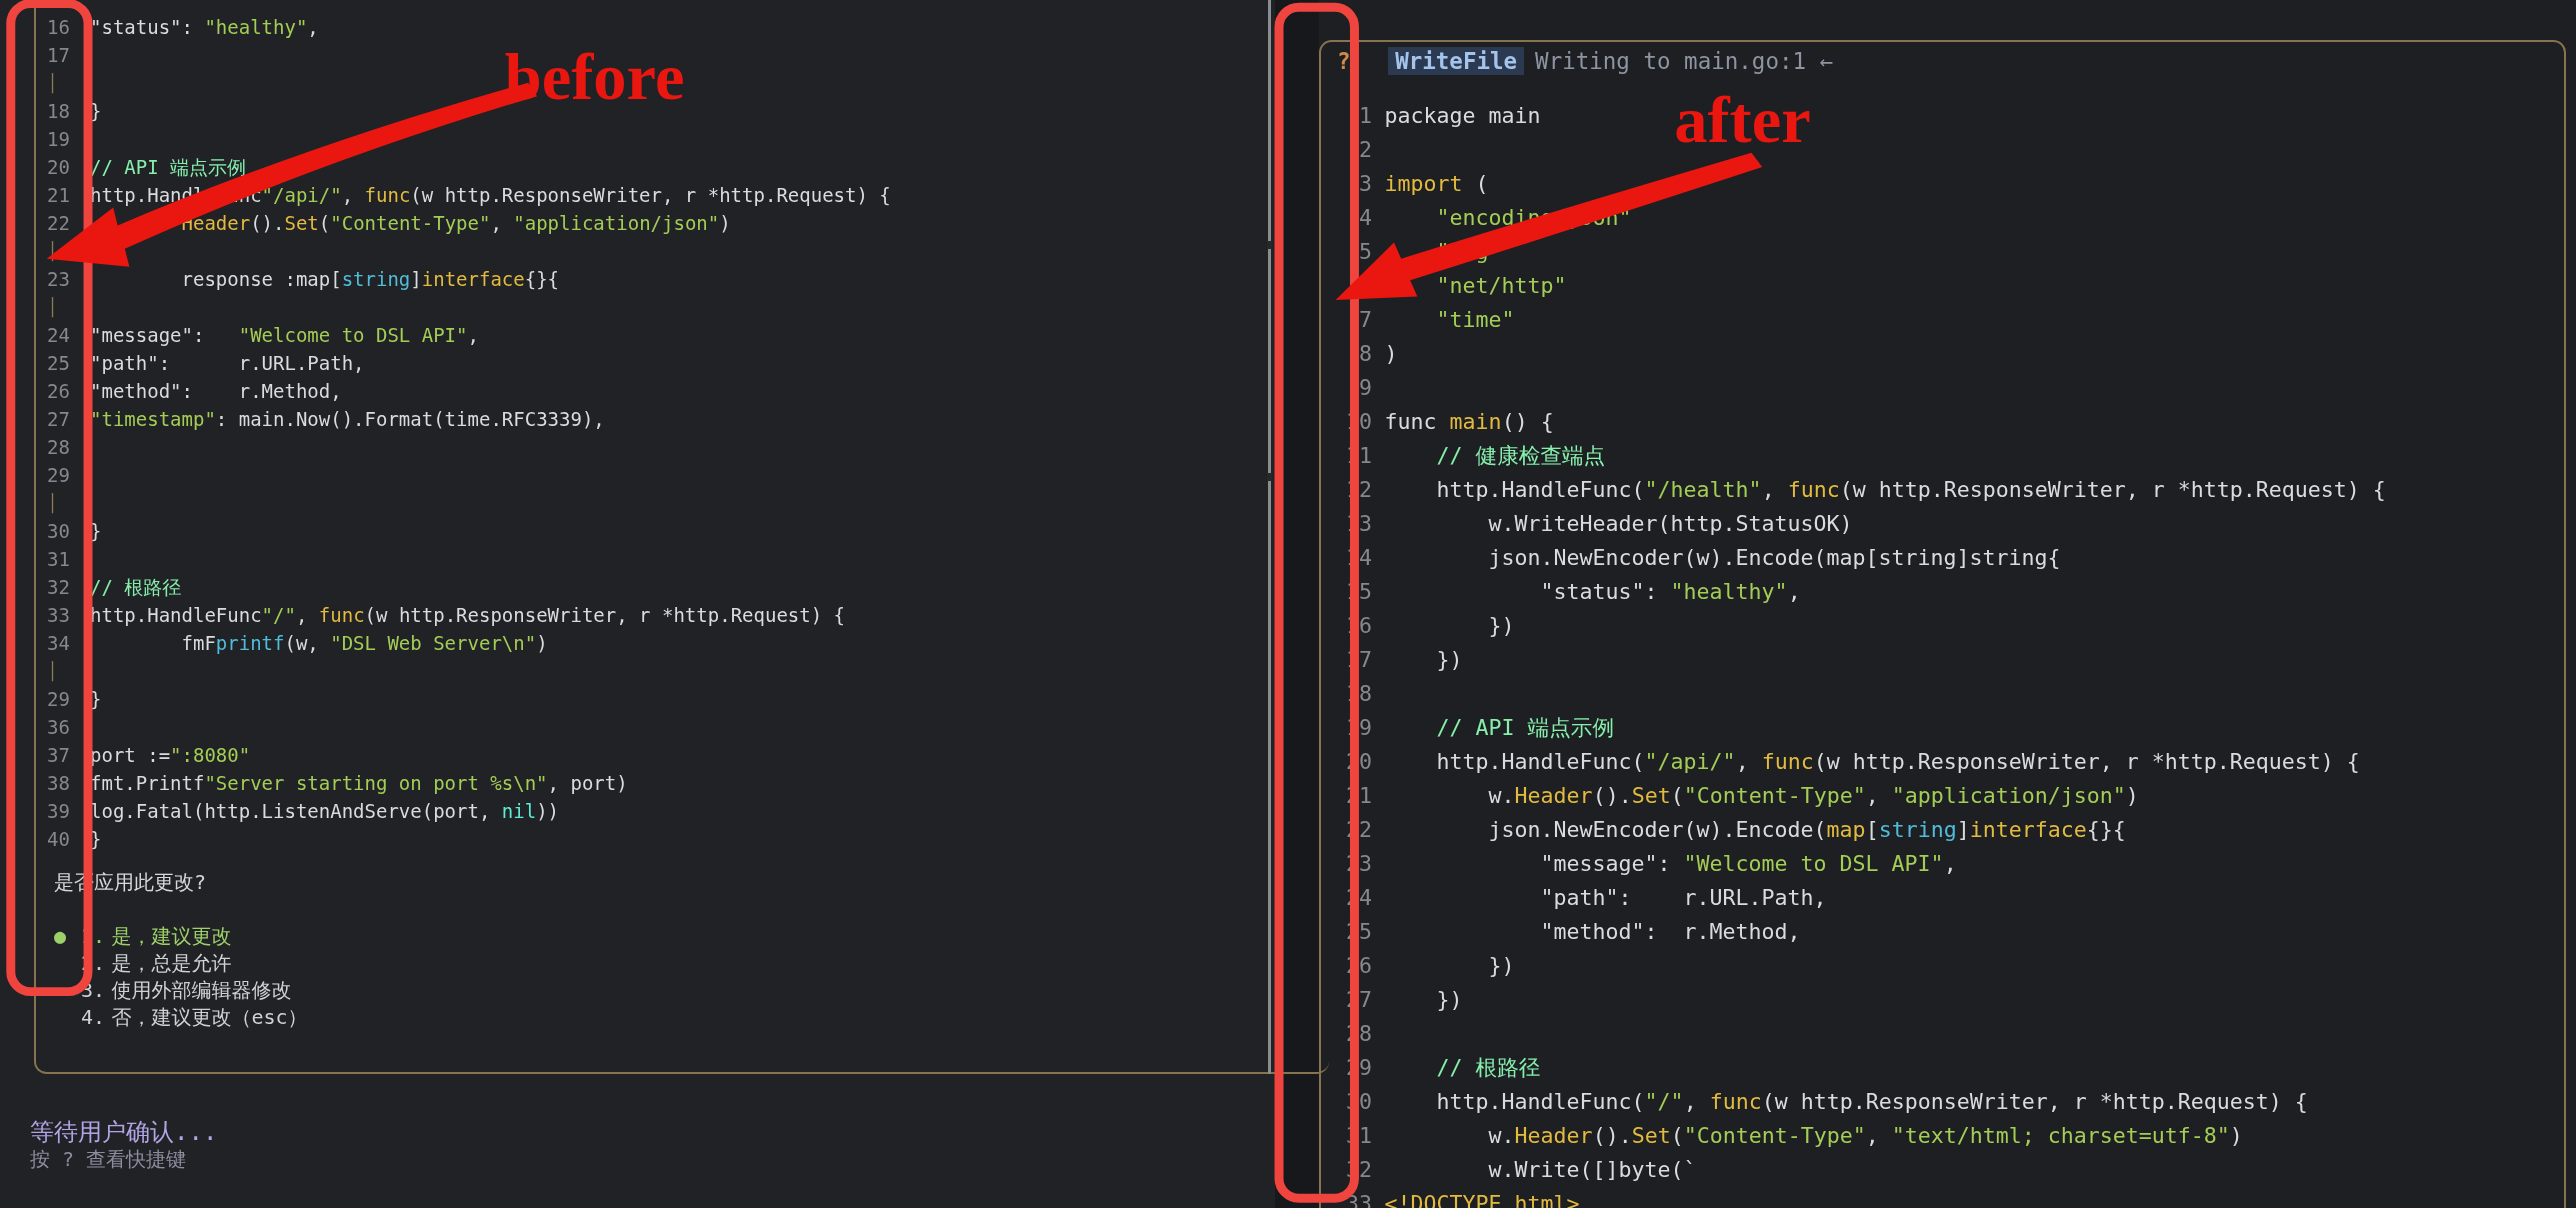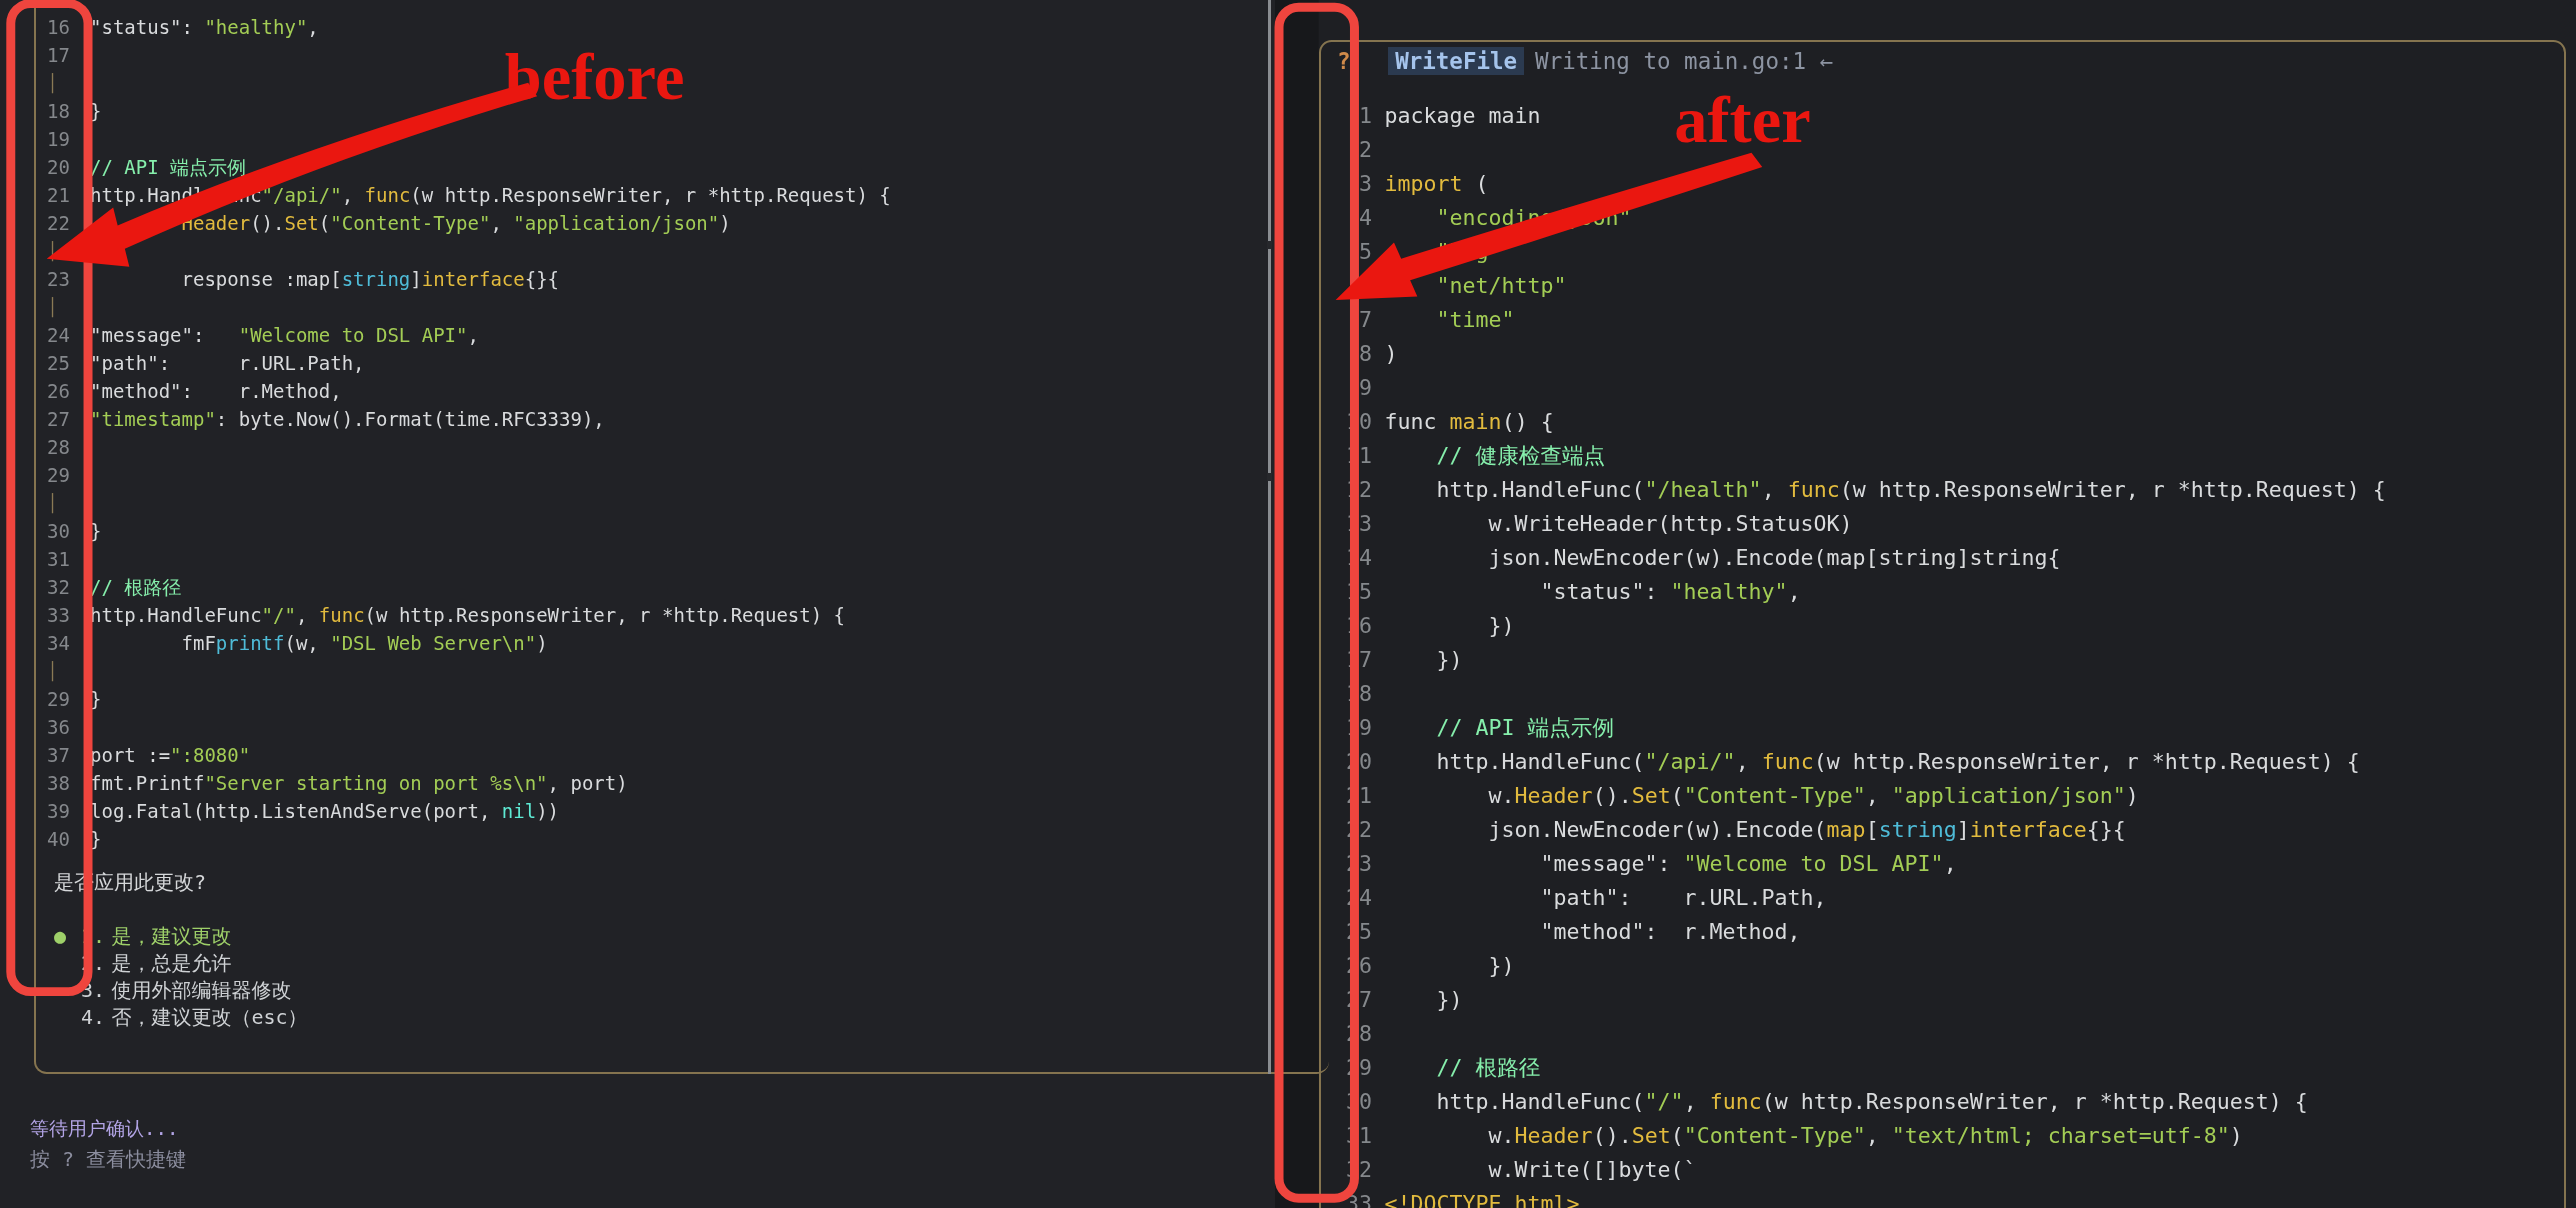--- a/index.html
+++ b/index.html
@@ -69,21 +69,21 @@
     position:absolute; left:54px; top:869px; font-size:20px; color:#d6d8da; z-index:5;
   }
   #confirm-options { position:absolute; left:54px; top:923px; z-index:5; }
   .opt { display:flex; height:27px; line-height:27px; font-size:20px; color:#cfd2d5; }
   .opt .bullet { width:27px; color:#9ed069; }
   .opt .onum   { width:30.5px; }
   .opt.selected, .opt.selected .onum { color:#9ed069; }
 
   
   #status-wait {
-    position:absolute; left:30px; top:1116px; font-size:19px; color:#b2a4e5; z-index:5;
+    position:absolute; left:30px; top:1116px; font-size:24px; color:#b2a4e5; z-index:5;
   }
   #status-hint {
     position:absolute; left:30px; top:1146px; font-size:20px; color:#8b8d9e; z-index:5;
   }
 
   
   #right-header { position:absolute; left:1337px; top:47px; z-index:5;
     display:flex; align-items:center; font-size:22.5px; }
   #rh-icon { color:#d08a4a; font-weight:bold; width:51px; }
   #rh-tool { font-weight:bold; color:#a5c4ec; background:#2b3a50; padding:0.9px 7.2px; }
@@ -113,21 +113,21 @@
     <div class="crow"><span class="gut">19</span><span class="codetext"></span></div>
     <div class="crow"><span class="gut">20</span><span class="codetext"><span class="c-c">// API 端点示例</span></span></div>
     <div class="crow"><span class="gut">21</span><span class="codetext"><span class="c-w">http.HandleFunc</span><span class="c-s">"/api/"</span><span class="c-w">, </span><span class="c-k">func</span><span class="c-w">(w http.ResponseWriter, r *http.Request) {</span></span></div>
     <div class="crow"><span class="gut">22</span><span class="codetext" style="padding-left: 8ch;"><span class="c-k">Header</span><span class="c-w">().</span><span class="c-k">Set</span><span class="c-w">(</span><span class="c-s">"Content-Type"</span><span class="c-w">, </span><span class="c-s">"application/json"</span><span class="c-w">)</span></span></div>
     <div class="crow"><span class="gut wrapmark">│</span><span class="codetext"></span></div>
     <div class="crow"><span class="gut">23</span><span class="codetext" style="padding-left: 8ch;"><span class="c-w">response :map[</span><span class="c-t">string</span><span class="c-w">]</span><span class="c-k">interface</span><span class="c-w">{}{</span></span></div>
     <div class="crow"><span class="gut wrapmark">│</span><span class="codetext"></span></div>
     <div class="crow"><span class="gut">24</span><span class="codetext"><span class="c-w">"message":   </span><span class="c-s">"Welcome to DSL API"</span><span class="c-w">,</span></span></div>
     <div class="crow"><span class="gut">25</span><span class="codetext"><span class="c-w">"path":      r.URL.Path,</span></span></div>
     <div class="crow"><span class="gut">26</span><span class="codetext"><span class="c-w">"method":    r.Method,</span></span></div>
-    <div class="crow"><span class="gut">27</span><span class="codetext"><span class="c-s">"timestamp"</span><span class="c-w">: byte.Now().Format(time.RFC3339),</span></span></div>
+    <div class="crow"><span class="gut">27</span><span class="codetext"><span class="c-s">"timestamp"</span><span class="c-w">: main.Now().Format(time.RFC3339),</span></span></div>
     <div class="crow"><span class="gut">28</span><span class="codetext"></span></div>
     <div class="crow"><span class="gut">29</span></div>
     <div class="crow"><span class="gut wrapmark">│</span><span class="codetext"></span></div>
     <div class="crow"><span class="gut">30</span><span class="codetext"><span class="c-w">}</span></span></div>
     <div class="crow"><span class="gut">31</span><span class="codetext"></span></div>
     <div class="crow"><span class="gut">32</span><span class="codetext"><span class="c-c">// 根路径</span></span></div>
     <div class="crow"><span class="gut">33</span><span class="codetext"><span class="c-w">http.HandleFunc</span><span class="c-s">"/"</span><span class="c-w">, </span><span class="c-k">func</span><span class="c-w">(w http.ResponseWriter, r *http.Request) {</span></span></div>
     <div class="crow"><span class="gut">34</span><span class="codetext" style="padding-left: 8ch;"><span class="c-w">fmF</span><span class="c-t">printf</span><span class="c-w">(w, </span><span class="c-s">"DSL Web Server\n"</span><span class="c-w">)</span></span></div>
     <div class="crow"><span class="gut wrapmark">│</span><span class="codetext"></span></div>
     <div class="crow"><span class="gut">29</span><span class="codetext"><span class="c-w">}</span></span></div>

